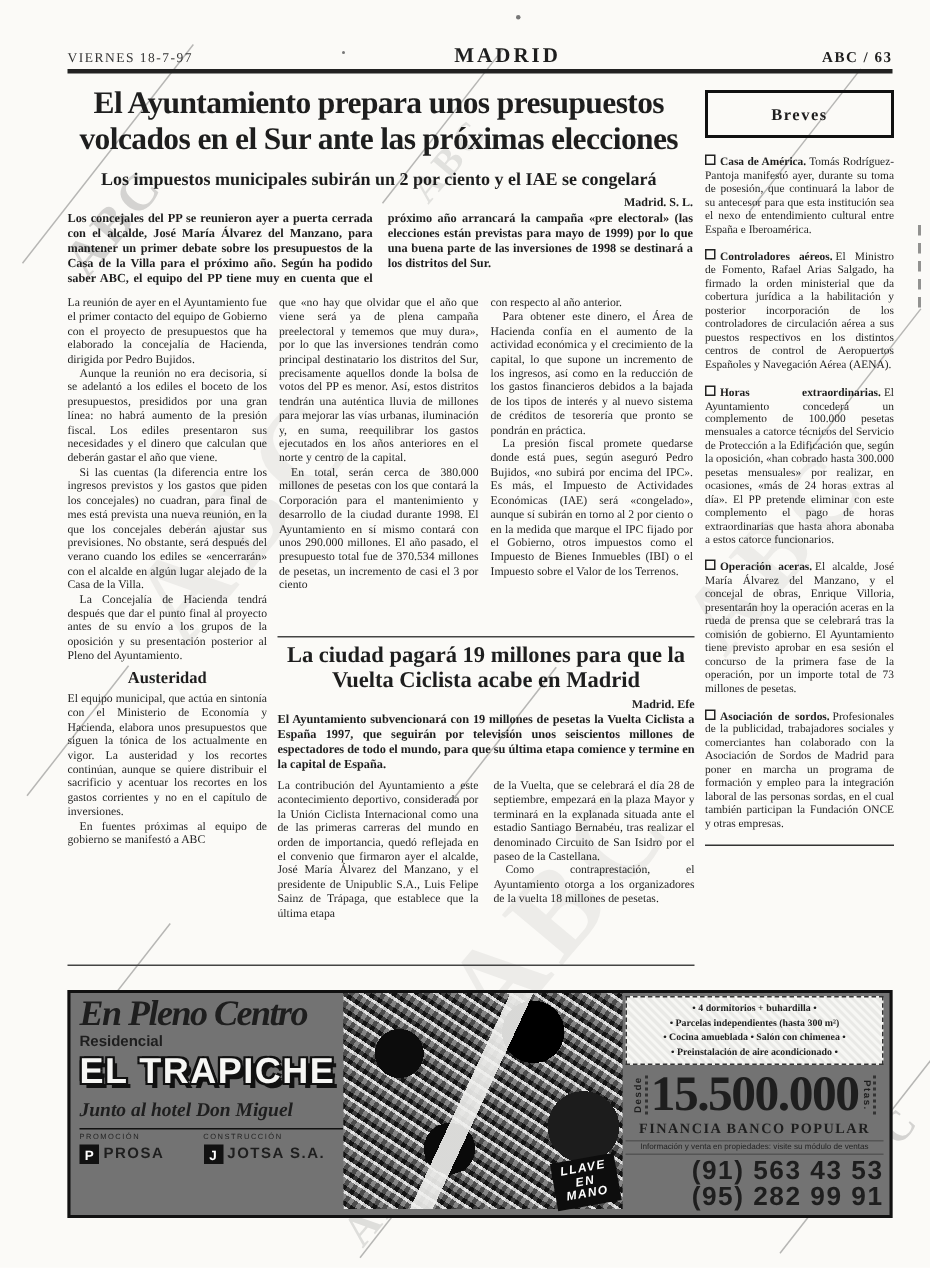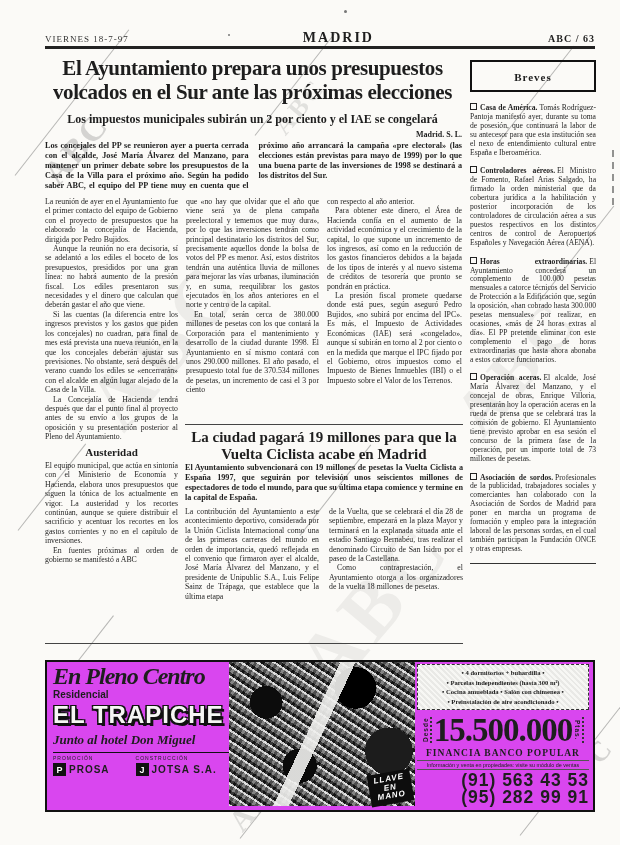--- a/index.html
+++ b/index.html
@@ -47,21 +47,21 @@
   
   .breves{position:absolute;left:470px;top:60px;width:126px;}
   .breves-box{border:2.5px solid #111;padding:5px 0;text-align:center;margin-bottom:11px;}
   .breves-title{font-size:11px;font-weight:bold;letter-spacing:1px;}
   .breve{margin:0 0 9px 0;font-size:7.6px;line-height:8.9px;text-align:justify;}
   .breve b{margin-right:2px;margin-top:16px;}
   .sq{display:inline-block;width:5px;height:5px;border:1px solid #222;margin-right:3px;}
   .breves-rule{border-top:1px solid #333;margin-top:4px;}
   .bottom-rule{position:absolute;left:45px;top:643px;width:418px;height:1px;background:#444;}
   
-  .ad{position:absolute;left:45px;top:660px;width:546px;height:148px;border:2px solid #111;background:#d946ef;}
+  .ad{position:absolute;left:45px;top:660px;width:546px;height:148px;border:2px solid #111;background:#737373;}
   .ad-left{position:absolute;left:6px;top:2px;width:176px;}
   .ad-line{font-style:italic;font-weight:bold;font-size:24px;line-height:24px;letter-spacing:-1px;}
   .ad-res{font-family:"Liberation Sans",sans-serif;font-weight:bold;font-size:10px;margin-top:1px;}
   .ad-name{font-family:"Liberation Sans",sans-serif;font-weight:bold;font-size:24px;line-height:30px;letter-spacing:1px;color:#f6f6f4;
     text-shadow:-1.5px -1.5px 0 #111,1.5px -1.5px 0 #111,-1.5px 1.5px 0 #111,1.5px 1.5px 0 #111,3px 3px 0 #111;}
   .ad-tag{font-style:italic;font-weight:bold;font-size:13px;margin-top:2px;}
   .ad-left-rule{border-top:1.5px solid #111;margin:4px 0 2px 0;}
   .ad-logos{display:flex;gap:26px;}
   .logo-blk{display:flex;flex-direction:column;}
   .logo-label{font-family:"Liberation Sans",sans-serif;font-size:5px;letter-spacing:1px;color:#222;}
@@ -136,34 +136,35 @@
   <div class="a1-byline">Madrid. S. L.</div>
   <div class="a1-lead">Los concejales del PP se reunieron ayer a puerta cerrada con el alcalde, José María Álvarez del Manzano, para mantener un primer debate sobre los presupuestos de la Casa de la Villa para el próximo año. Según ha podido saber ABC, el equipo del PP tiene muy en cuenta que el próximo año arrancará la campaña «pre electoral» (las elecciones están previstas para mayo de 1999) por lo que una buena parte de las inversiones de 1998 se destinará a los distritos del Sur.</div>
 
   <div class="col c1">
     <p class="ni">La reunión de ayer en el Ayuntamiento fue el primer contacto del equipo de Gobierno con el proyecto de presupuestos que ha elaborado la concejalía de Hacienda, dirigida por Pedro Bujidos.</p>
     <p>Aunque la reunión no era decisoria, sí se adelantó a los ediles el boceto de los presupuestos, presididos por una gran línea: no habrá aumento de la presión fiscal. Los ediles presentaron sus necesidades y el dinero que calculan que deberán gastar el año que viene.</p>
     <p>Si las cuentas (la diferencia entre los ingresos previstos y los gastos que piden los concejales) no cuadran, para final de mes está prevista una nueva reunión, en la que los concejales deberán ajustar sus previsiones. No obstante, será después del verano cuando los ediles se «encerrarán» con el alcalde en algún lugar alejado de la Casa de la Villa.</p>
     <p>La Concejalía de Hacienda tendrá después que dar el punto final al proyecto antes de su envío a los grupos de la oposición y su presentación posterior al Pleno del Ayuntamiento.</p>
     <h3>Austeridad</h3>
     <p class="ni">El equipo municipal, que actúa en sintonía con el Ministerio de Economía y Hacienda, elabora unos presupuestos que siguen la tónica de los actualmente en vigor. La austeridad y los recortes continúan, aunque se quiere distribuir el sacrificio y acentuar los recortes en los gastos corrientes y no en el capítulo de inversiones.</p>
-    <p>En fuentes próximas al orden de gobierno se manifestó a ABC</p>
+    <p>En fuentes próximas al equipo de gobierno se manifestó a ABC</p>
   </div>
   <div class="col c2">
     <p class="ni">que «no hay que olvidar que el año que viene será ya de plena campaña preelectoral y tememos que muy dura», por lo que las inversiones tendrán como principal destinatario los distritos del Sur, precisamente aquellos donde la bolsa de votos del PP es menor. Así, estos distritos tendrán una auténtica lluvia de millones para mejorar las vías urbanas, iluminación y, en suma, reequilibrar los gastos ejecutados en los años anteriores en el norte y centro de la capital.</p>
     <p>En total, serán cerca de 380.000 millones de pesetas con los que contará la Corporación para el mantenimiento y desarrollo de la ciudad durante 1998. El Ayuntamiento en sí mismo contará con unos 290.000 millones. El año pasado, el presupuesto total fue de 370.534 millones de pesetas, un incremento de casi el 3 por ciento</p>
   </div>
   <div class="col c3">
     <p class="ni">con respecto al año anterior.</p>
     <p>Para obtener este dinero, el Área de Hacienda confía en el aumento de la actividad económica y el crecimiento de la capital, lo que supone un incremento de los ingresos, así como en la reducción de los gastos financieros debidos a la bajada de los tipos de interés y al nuevo sistema de créditos de tesorería que pronto se pondrán en práctica.</p>
     <p>La presión fiscal promete quedarse donde está pues, según aseguró Pedro Bujidos, «no subirá por encima del IPC». Es más, el Impuesto de Actividades Económicas (IAE) será «congelado», aunque sí subirán en torno al 2 por ciento o en la medida que marque el IPC fijado por el Gobierno, otros impuestos como el Impuesto de Bienes Inmuebles (IBI) o el Impuesto sobre el Valor de los Terrenos.</p>
   </div>
 
   <div class="a2">
     <div class="a2-headline">La ciudad pagará 19 millones para que la Vuelta Ciclista acabe en Madrid</div>
+    <div class="a2-byline">Madrid. Efe</div>
     <div class="a2-lead">El Ayuntamiento subvencionará con 19 millones de pesetas la Vuelta Ciclista a España 1997, que seguirán por televisión unos seiscientos millones de espectadores de todo el mundo, para que su última etapa comience y termine en la capital de España.</div>
     <div class="a2-cols">
       <div class="a2-col">
         <p class="ni">La contribución del Ayuntamiento a este acontecimiento deportivo, considerada por la Unión Ciclista Internacional como una de las primeras carreras del mundo en orden de importancia, quedó reflejada en el convenio que firmaron ayer el alcalde, José María Álvarez del Manzano, y el presidente de Unipublic S.A., Luis Felipe Sainz de Trápaga, que establece que la última etapa</p>
       </div>
       <div class="a2-col">
         <p class="ni">de la Vuelta, que se celebrará el día 28 de septiembre, empezará en la plaza Mayor y terminará en la explanada situada ante el estadio Santiago Bernabéu, tras realizar el denominado Circuito de San Isidro por el paseo de la Castellana.</p>
         <p>Como contraprestación, el Ayuntamiento otorga a los organizadores de la vuelta 18 millones de pesetas.</p>
       </div>
     </div>

